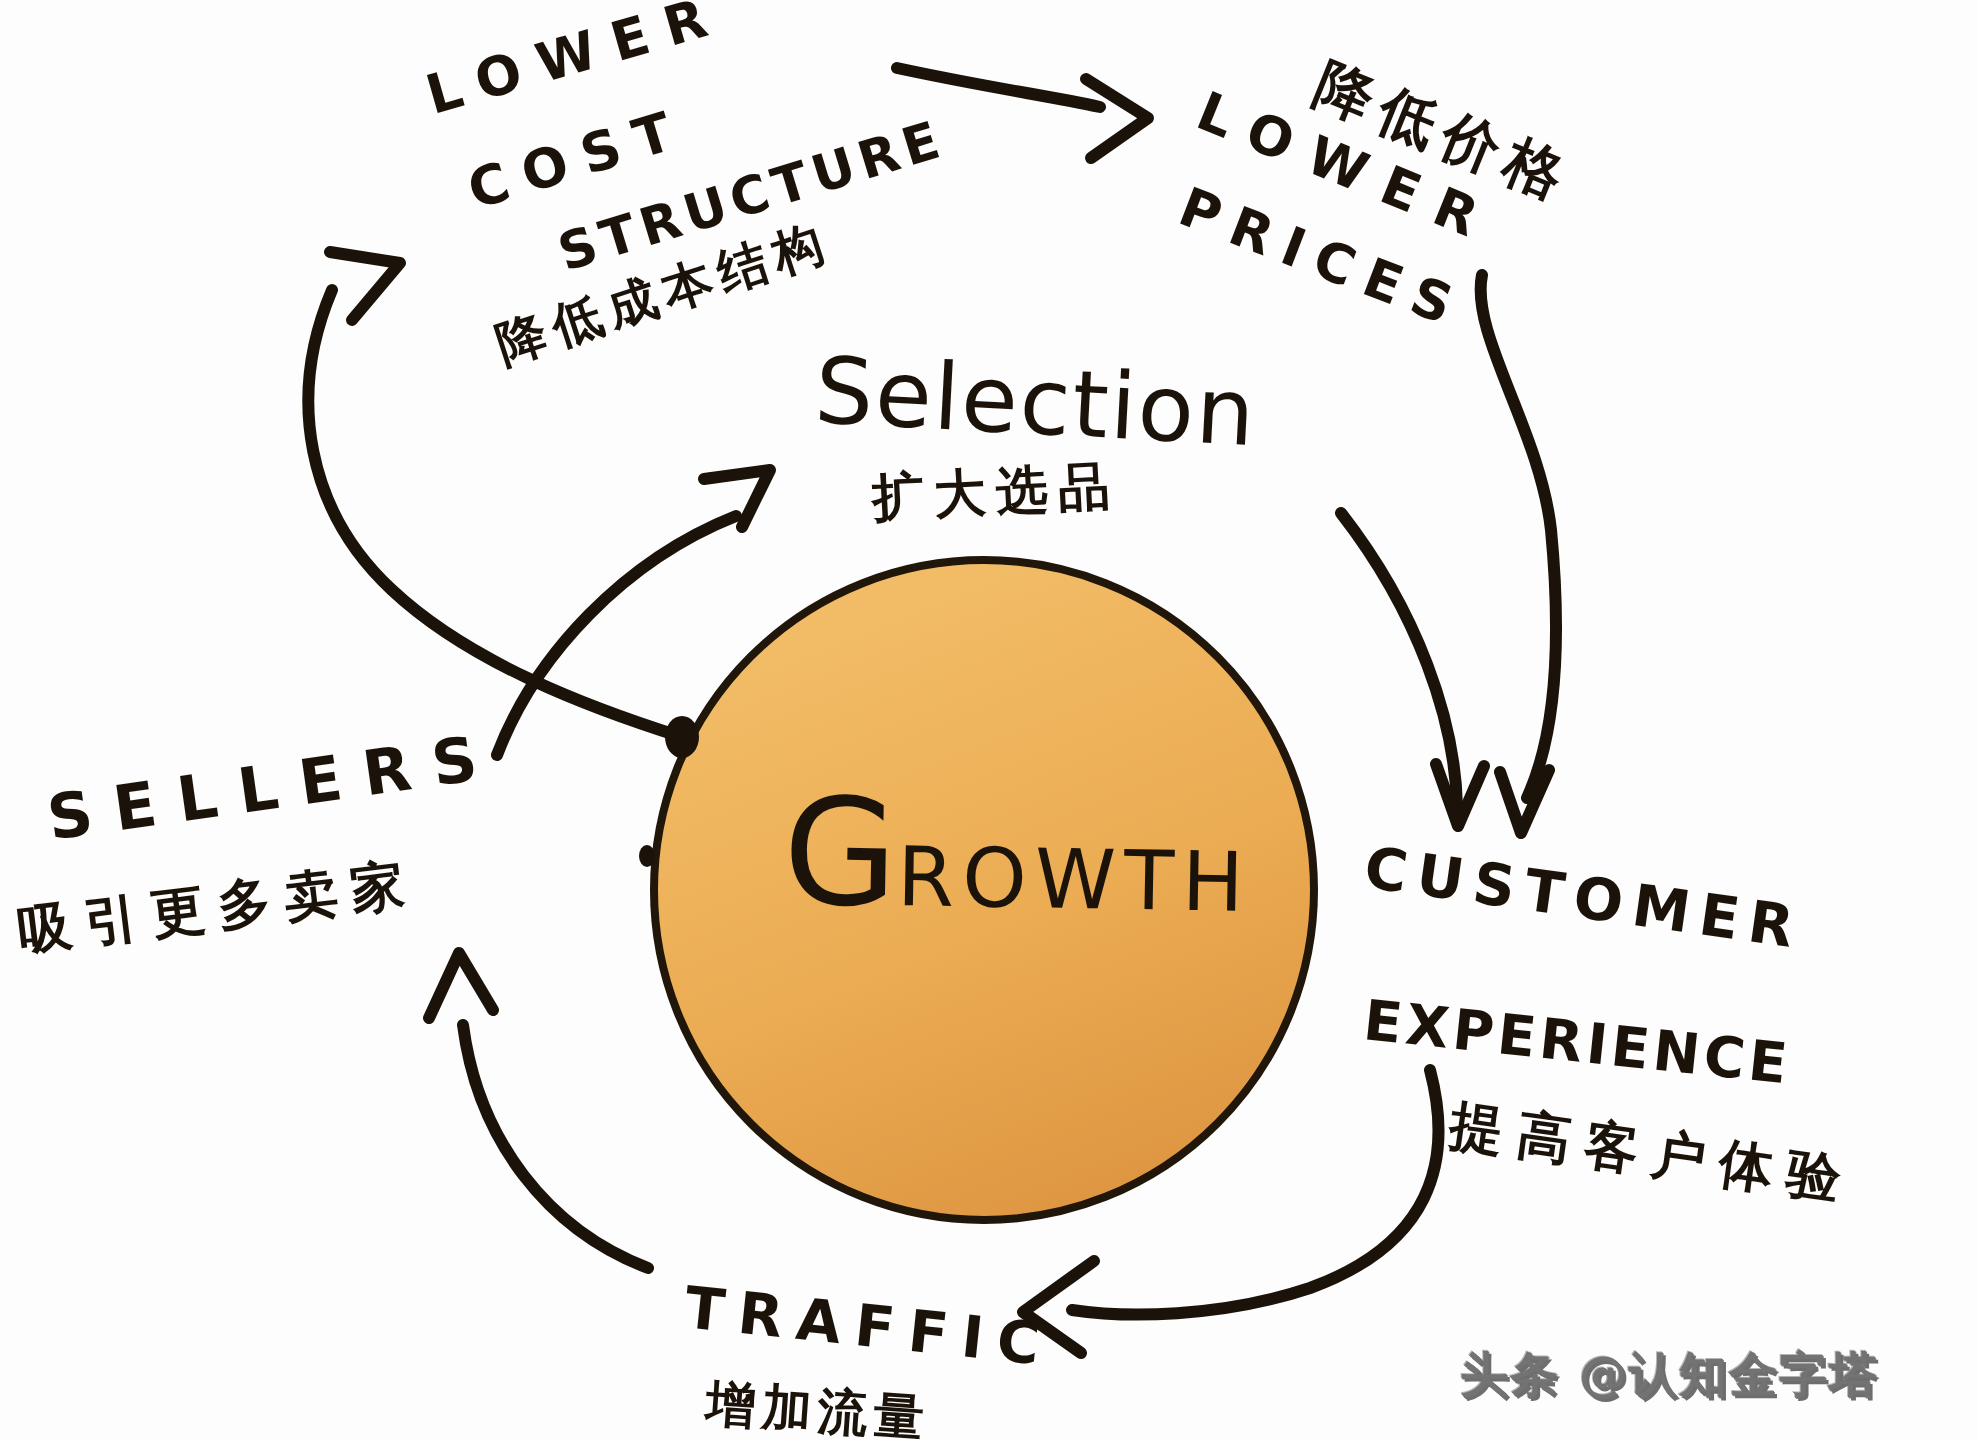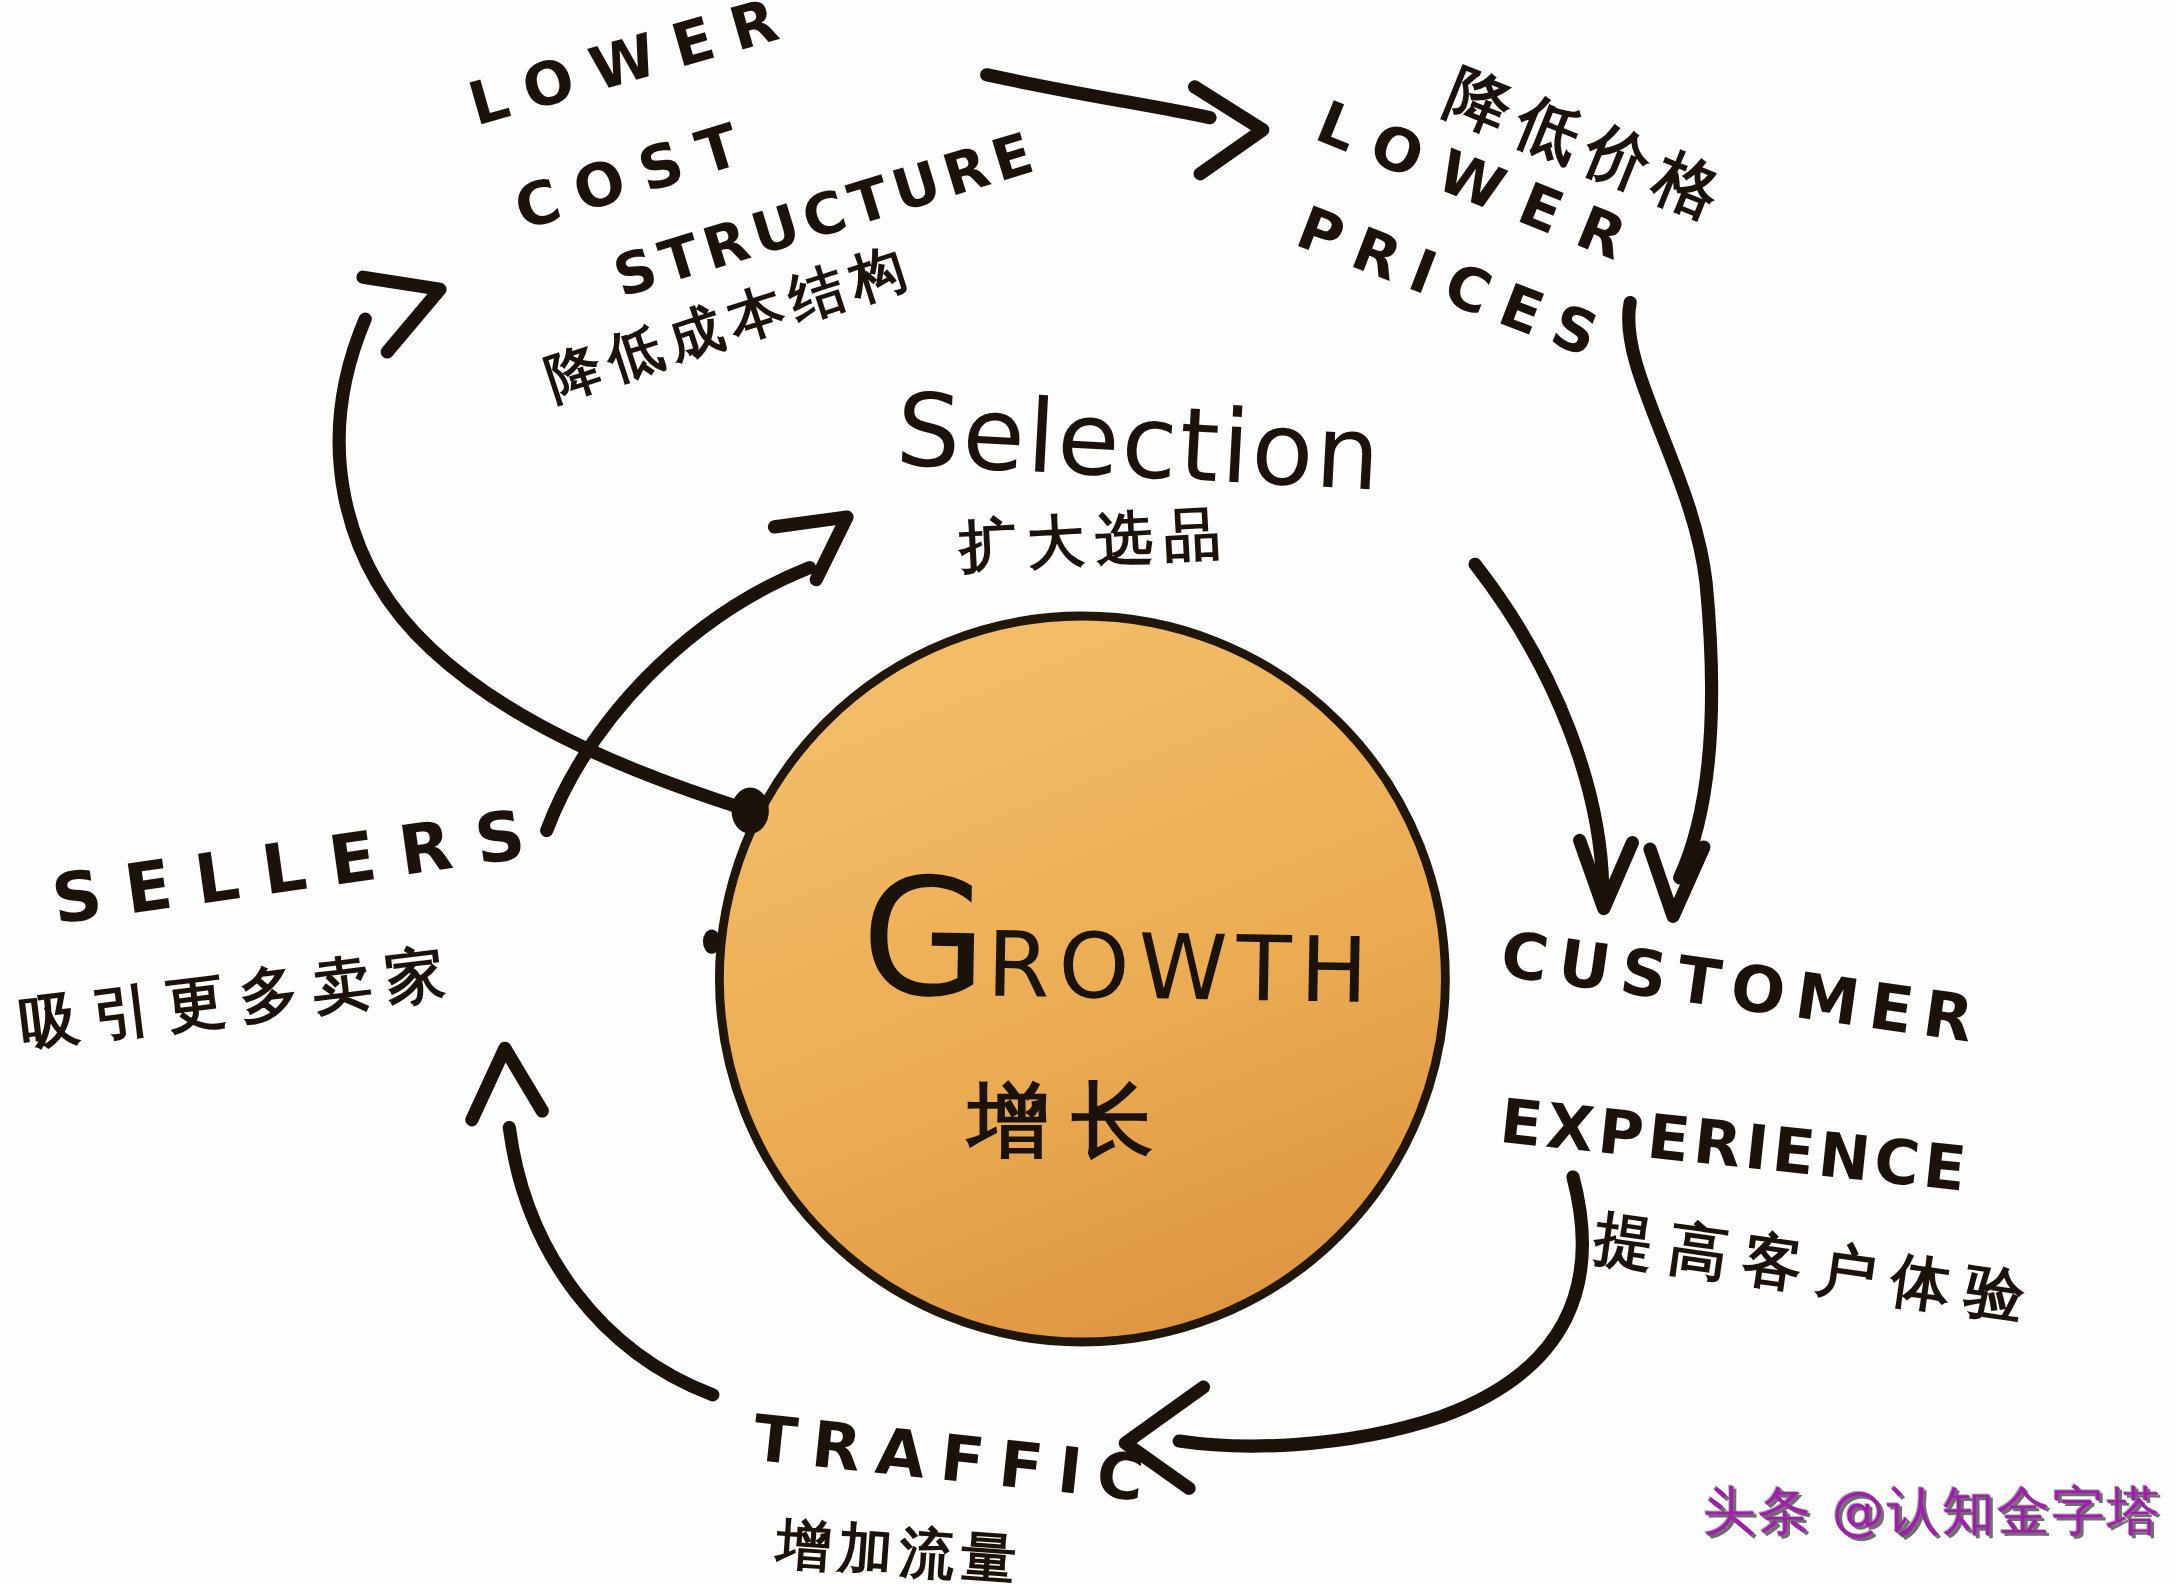--- a/index.html
+++ b/index.html
@@ -37,22 +37,22 @@
   
   .growth{
     position:absolute;left:783px;top:782px;display:flex;align-items:baseline;
     transform:rotate(1deg);color:#1b130a;font-weight:400;
   }
   .growth .big{font-size:148px;line-height:1;}
   .growth .rest{font-size:82px;letter-spacing:8px;line-height:1;}
   .growth-zh{left:880px;top:982px;font-size:74px;letter-spacing:20px;}
   
   .watermark{
-    left:1548px;top:1350px;font-size:48px;font-weight:400;letter-spacing:2px;
-    color:#a21caf;
+    left:1460px;top:1350px;font-size:48px;font-weight:700;letter-spacing:2px;
+    color:#737373;
     text-shadow:3px 3px 0 #6e6e6e, -1px -1px 0 #b5b5b5, 1px 1px 0 #8a8a8a;
   }
 </style>
 </head>
 <body>
 
 <div id="stage">
 
   <svg class="draw" viewBox="0 0 1978 1440">
     <defs>
@@ -125,16 +125,15 @@
   <div class="lbl en cust-2">EXPERIENCE</div>
   <div class="lbl zh cust-zh">提高客户体验</div>
 
   <div class="lbl en traf-en">TRAFFIC</div>
   <div class="lbl zh traf-zh">增加流量</div>
 
   <div class="growth">
     <span class="big">G</span>
       <span class="rest">ROWTH</span>
   </div>
-  <div class="lbl zh growth-zh">增长</div>
 
   <div class="lbl watermark">头条 @认知金字塔</div>
 </div>
 
 </body></html>

